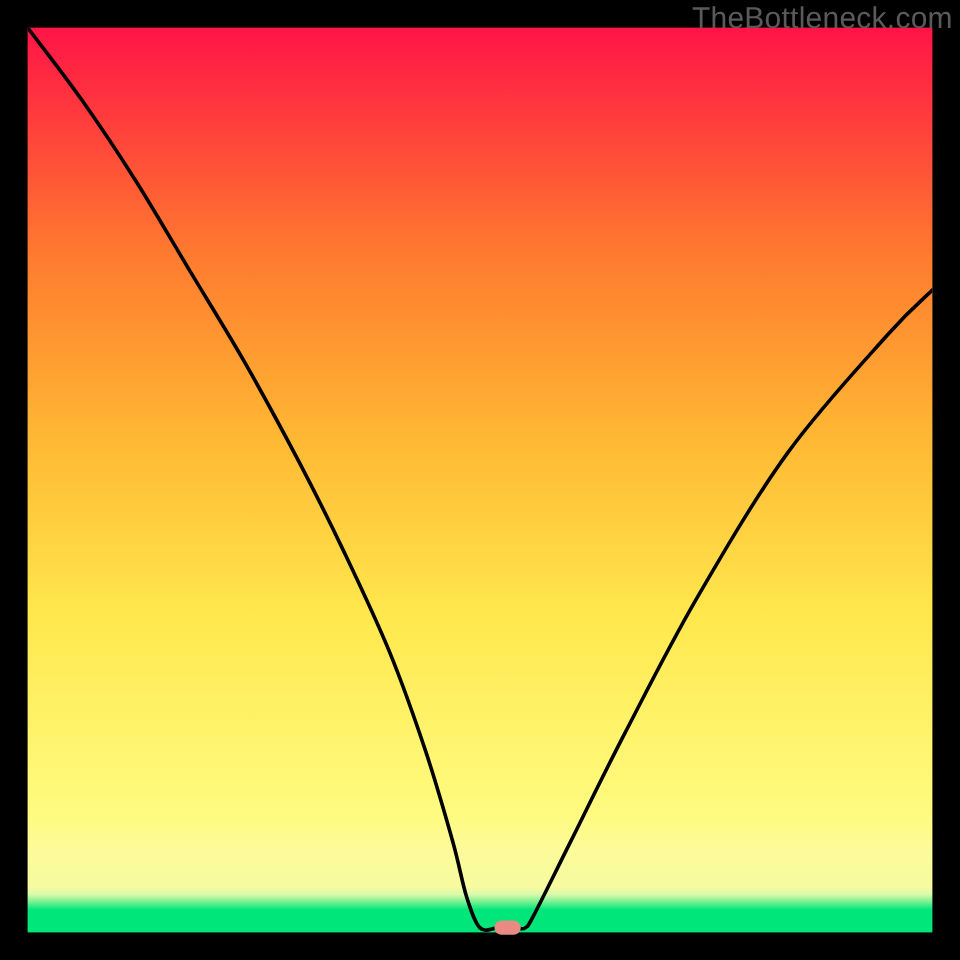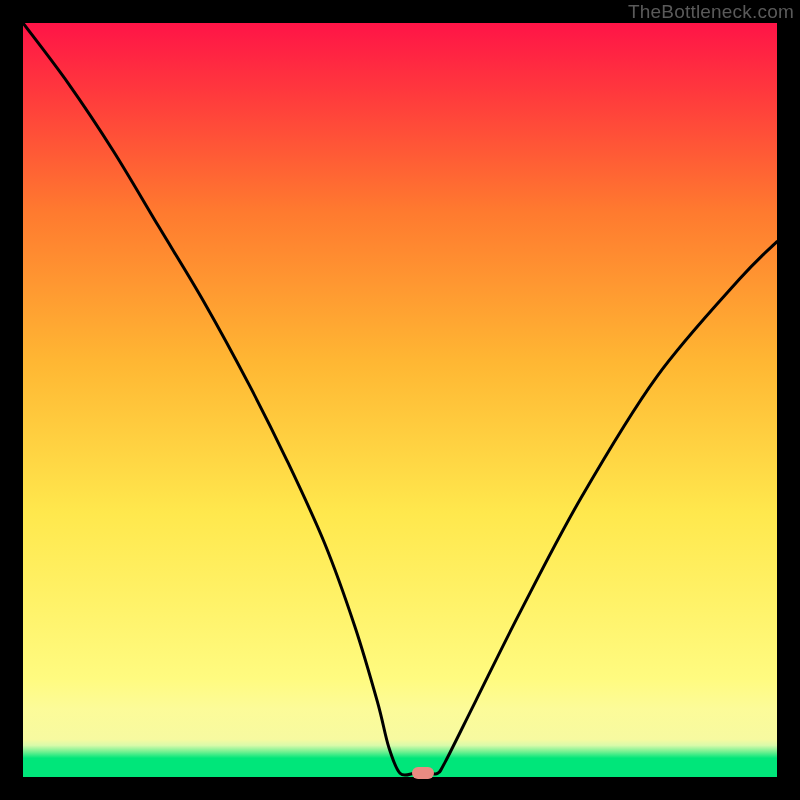--- a/index.html
+++ b/index.html
@@ -52,21 +52,21 @@
     height: 12px;
     background: #e98b82;
     border-radius: 6px / 6px;
     transform: translate(-50%, -50%);
   }
   .brand {
     position: absolute;
     top: 1px;
     right: 6px;
     color: #5a5a5a;
-    font-size: 19px;
+    font-size: 25px;
     font-weight: 500;
     letter-spacing: 0.2px;
     user-select: none;
   }
 </style>
 </head>
 <body>
 
 <div class="frame">
   <div class="plot">

